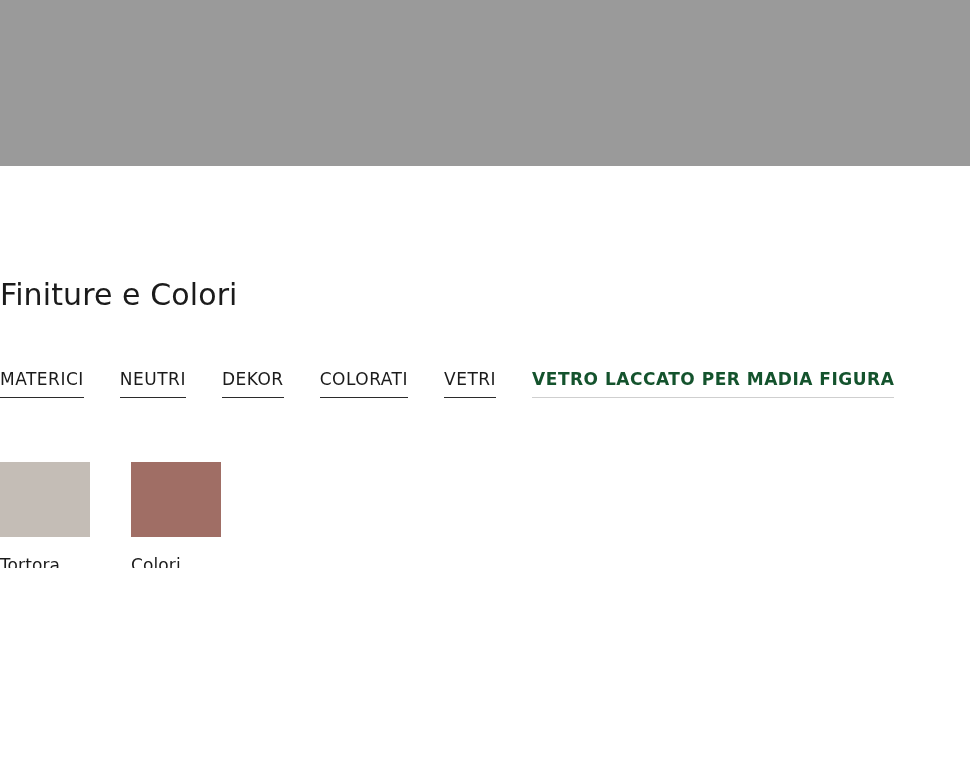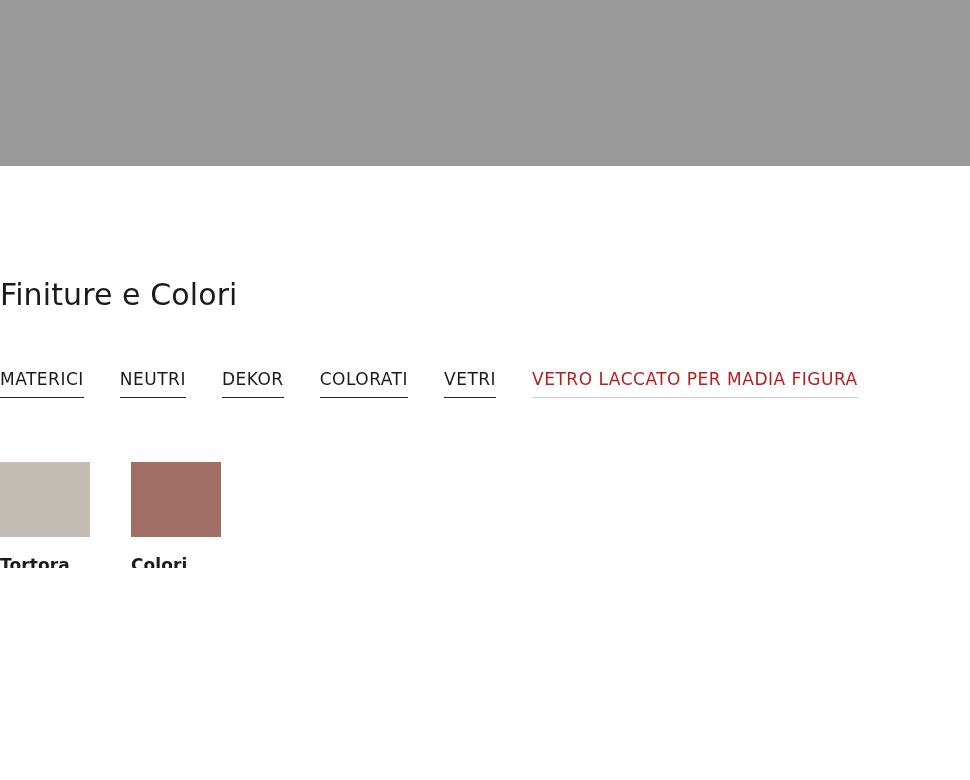--- a/index.html
+++ b/index.html
@@ -92,22 +92,23 @@
     line-height: 20px;
     color: #1b1b1b;
     text-transform: uppercase;
     white-space: nowrap;
     cursor: pointer;
     border-bottom: 1.5px solid #2b2b2b;
   }
   .tab:last-child { margin-right: 0; }
 
   .tab.is-muted {
-    color: #b91c1c;
+    color: #14532d;
     border-bottom-color: #cfcfcf;
+    font-weight: bold;
   }
 
   
   .swatch-grid {
     position: absolute;
     left: 48px;
     top: 296px;
     display: flex;
     align-items: flex-start;
     gap: 41px;
@@ -119,21 +120,21 @@
   .swatch-chip {
     width: 90px;
     height: 75px;
     display: block;
     border: 0;
   }
   .swatch-label {
     display: block;
     margin-top: 18px;
     font-size: 17px;
-    font-weight: 700;
+    font-weight: 400;
     color: #1b1b1b;
     letter-spacing: 0.1px;
     line-height: 20px;
     white-space: nowrap;
   }
 </style>
 </head>
 <body>
 
 <div class="stage">

